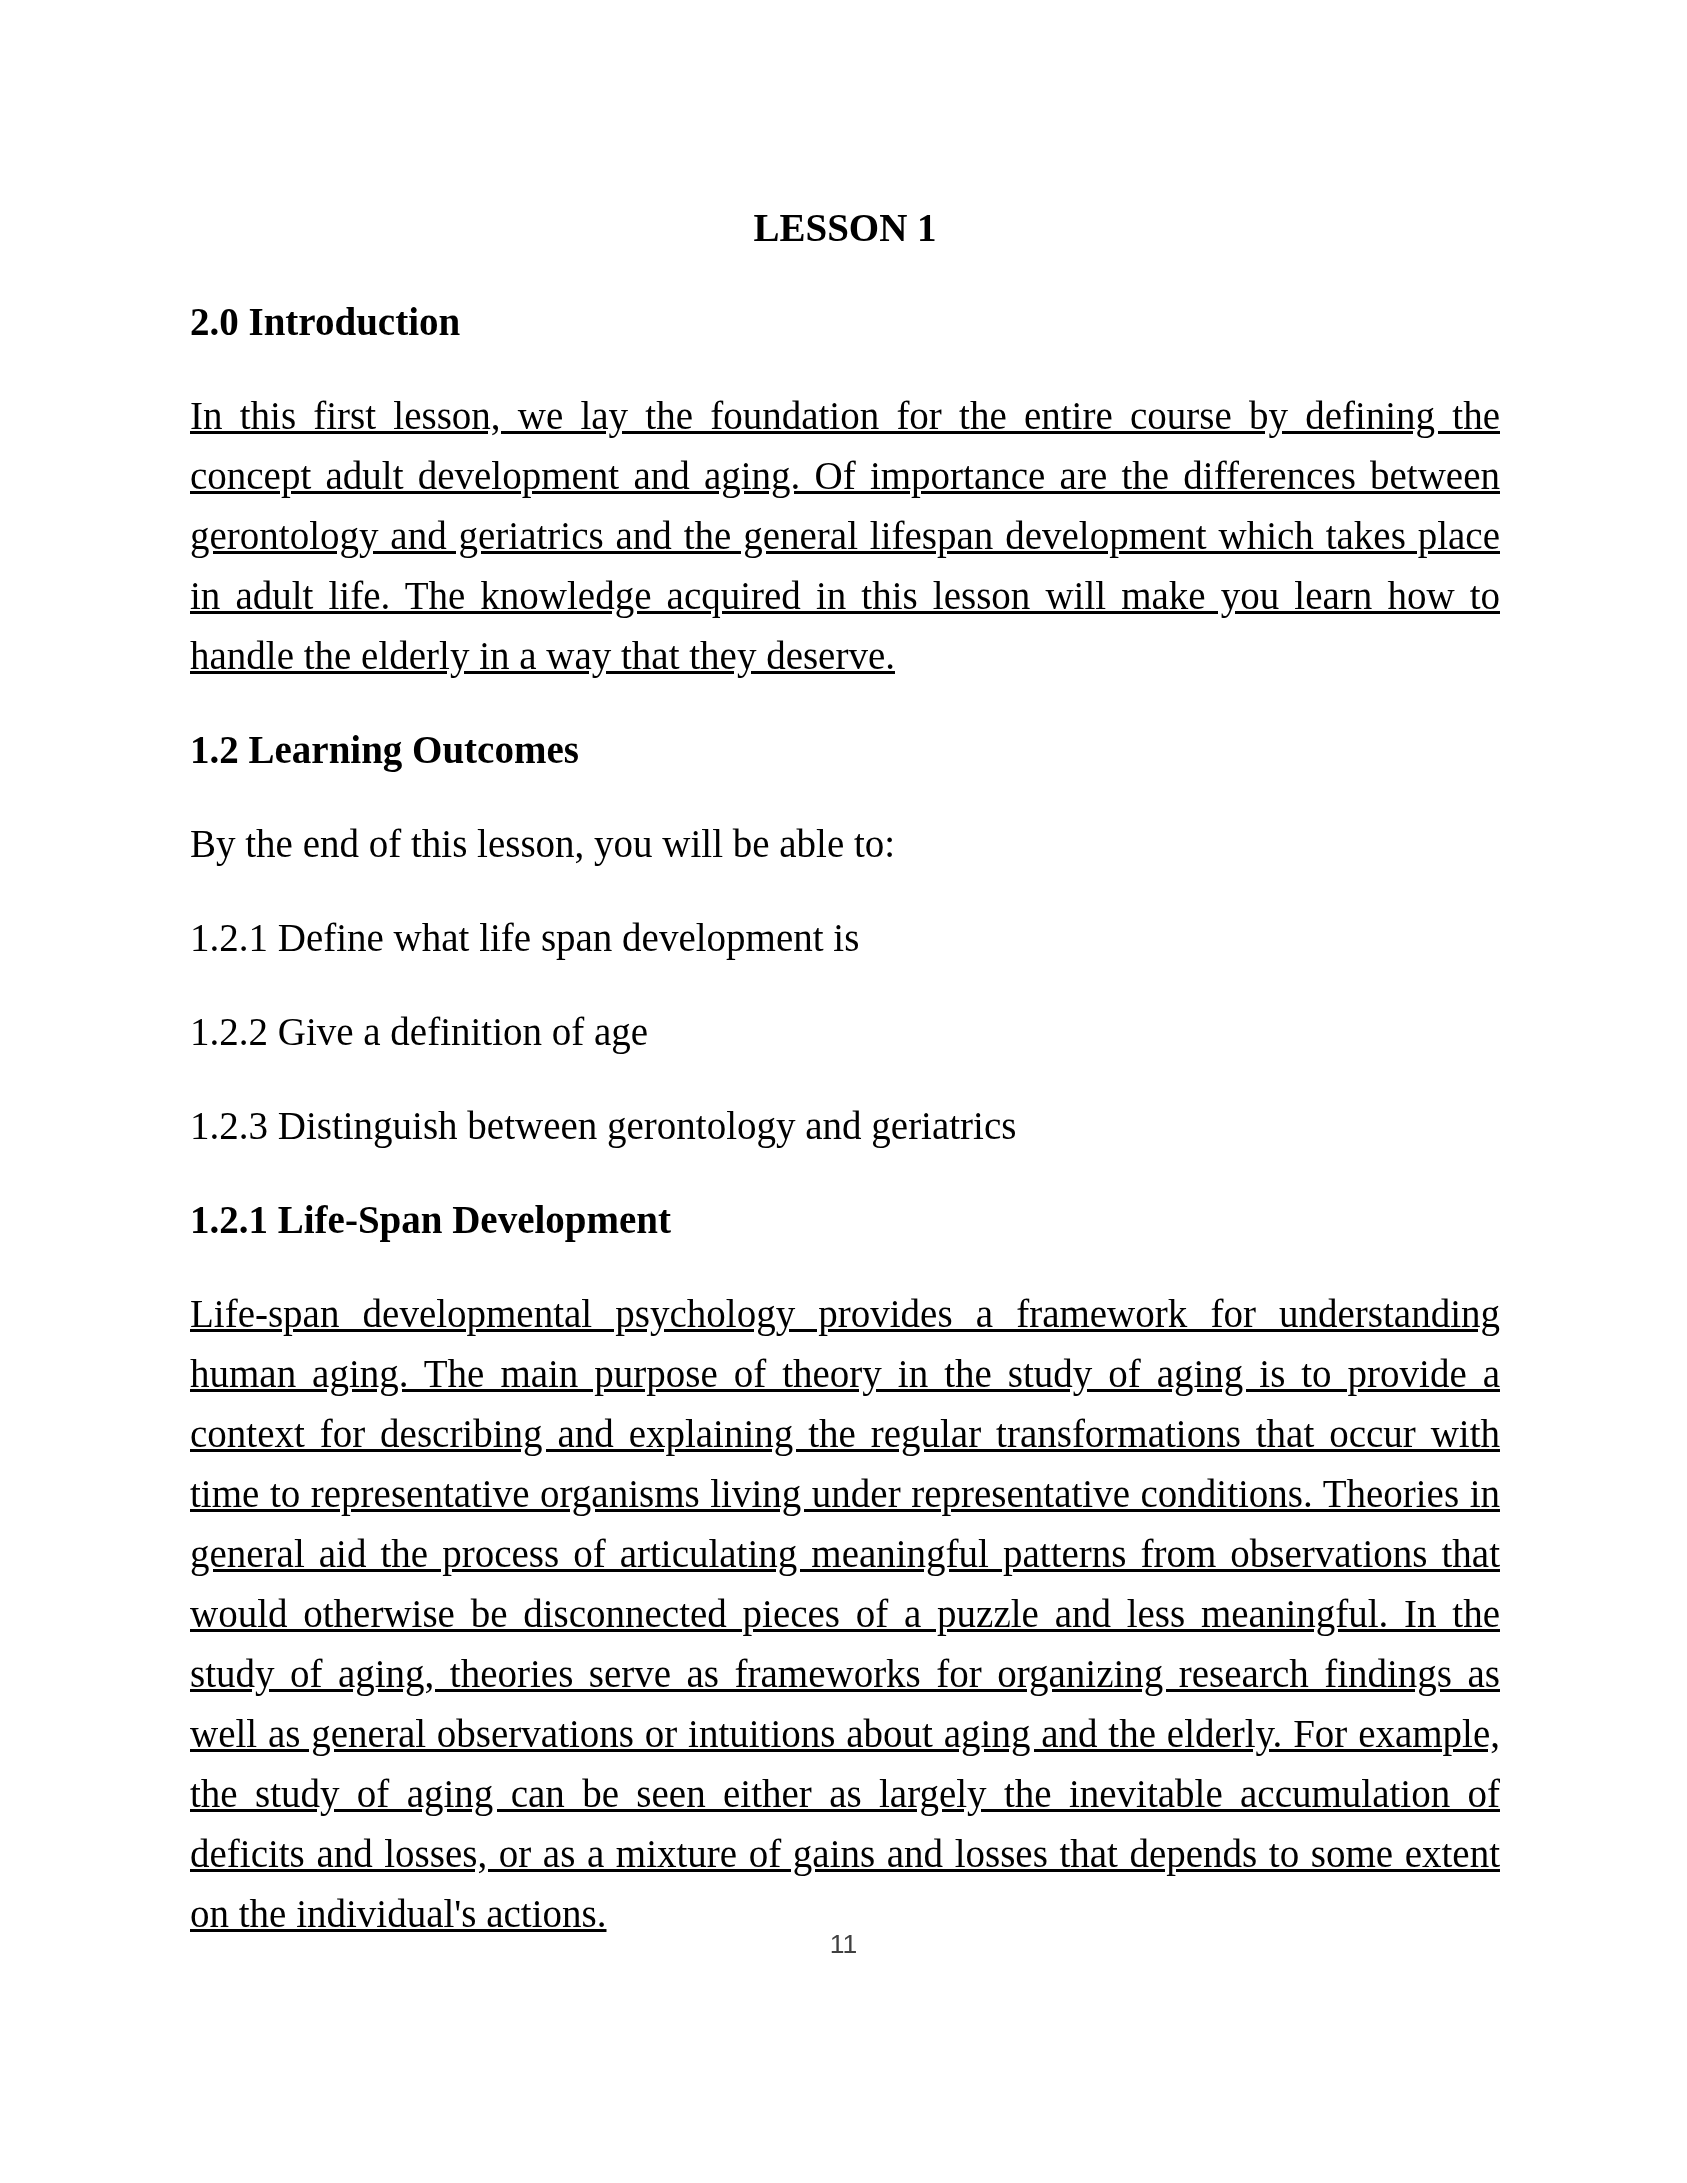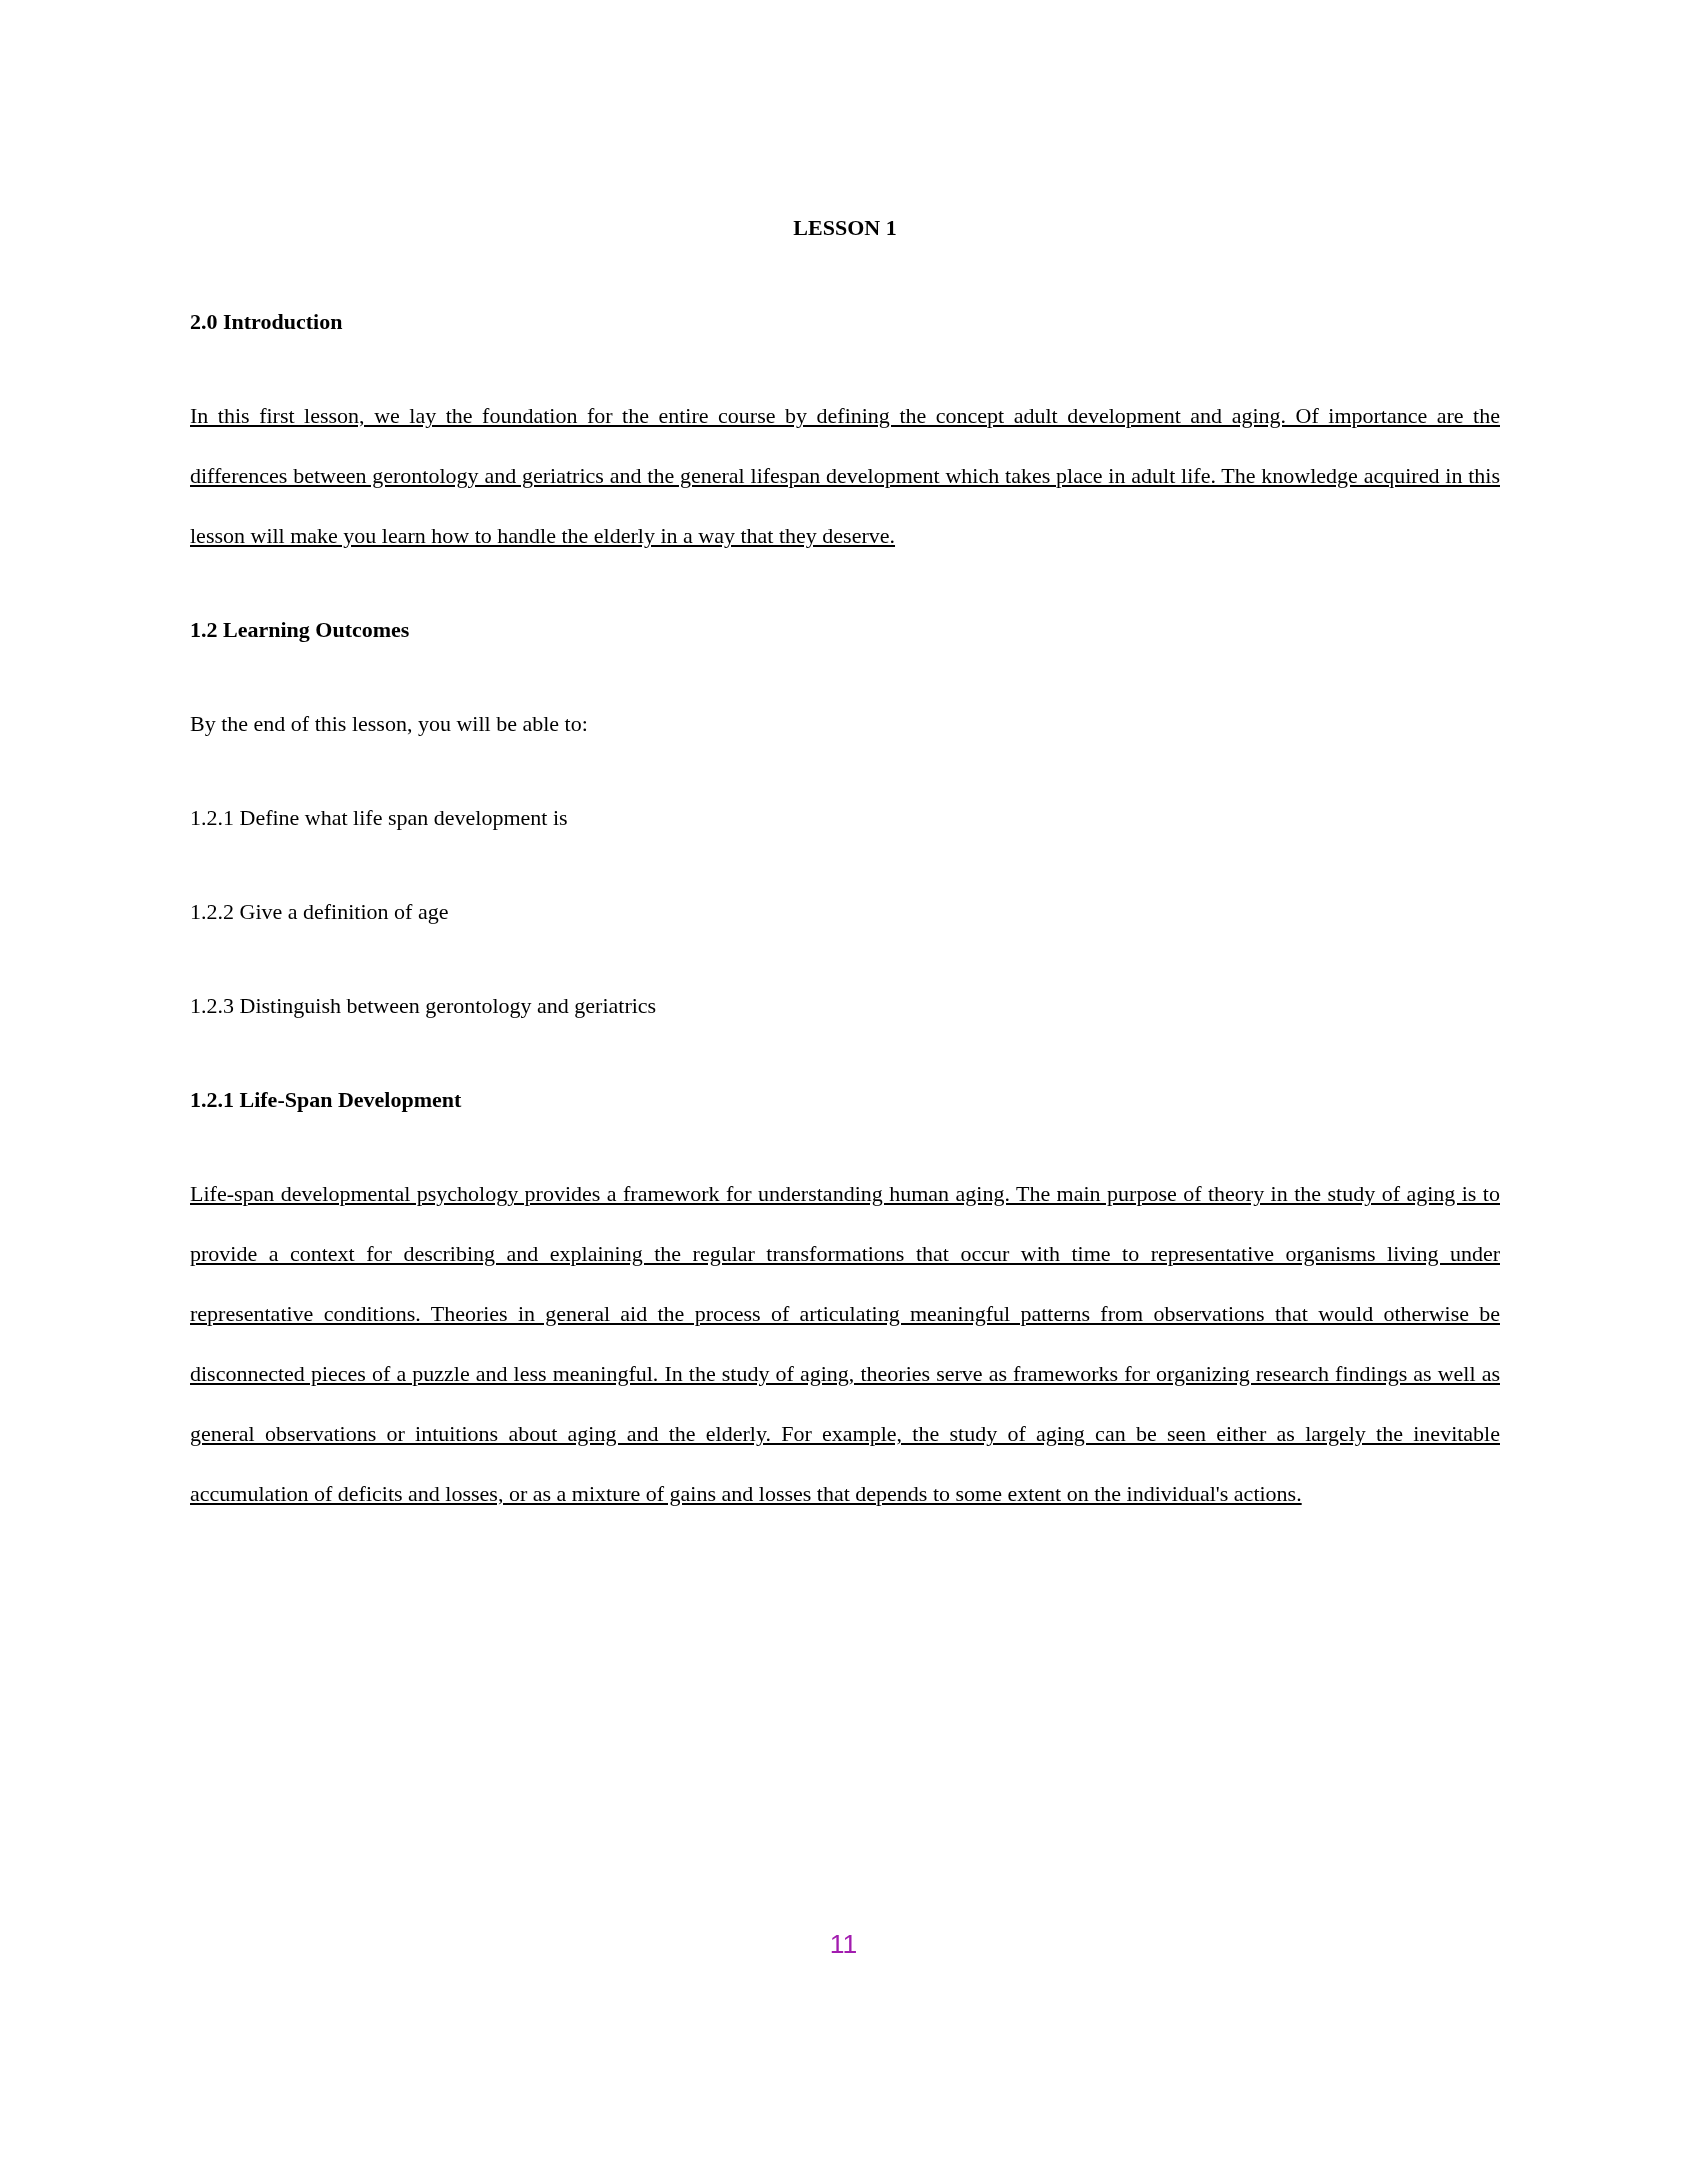--- a/index.html
+++ b/index.html
@@ -13,36 +13,36 @@
     font-family: "Liberation Serif", "DejaVu Serif", serif;
     overflow: hidden;
   }
   .content {
     position: absolute;
     left: 190px;
     top: 198px;
     width: 1310px;
   }
   .block {
-    font-size: 22px;
+    font-size: 39px;
     line-height: 60px;
     margin-bottom: 34px;
   }
   .center { text-align: center; }
   .bold { font-weight: bold; }
   .justify { text-align: justify; text-decoration: underline; }
   .footer {
     position: absolute;
     top: 1929px;
     left: 0;
     width: 100%;
     text-align: center;
     font-family: "Liberation Sans", "DejaVu Sans", sans-serif;
     font-size: 26.5px;
-    color: #a21caf;
+    color: #404040;
   }
 </style>
 </head>
 <body>
 
 <div class="page">
   <div class="content">
 
     <div class="block center bold">LESSON 1</div>
 

